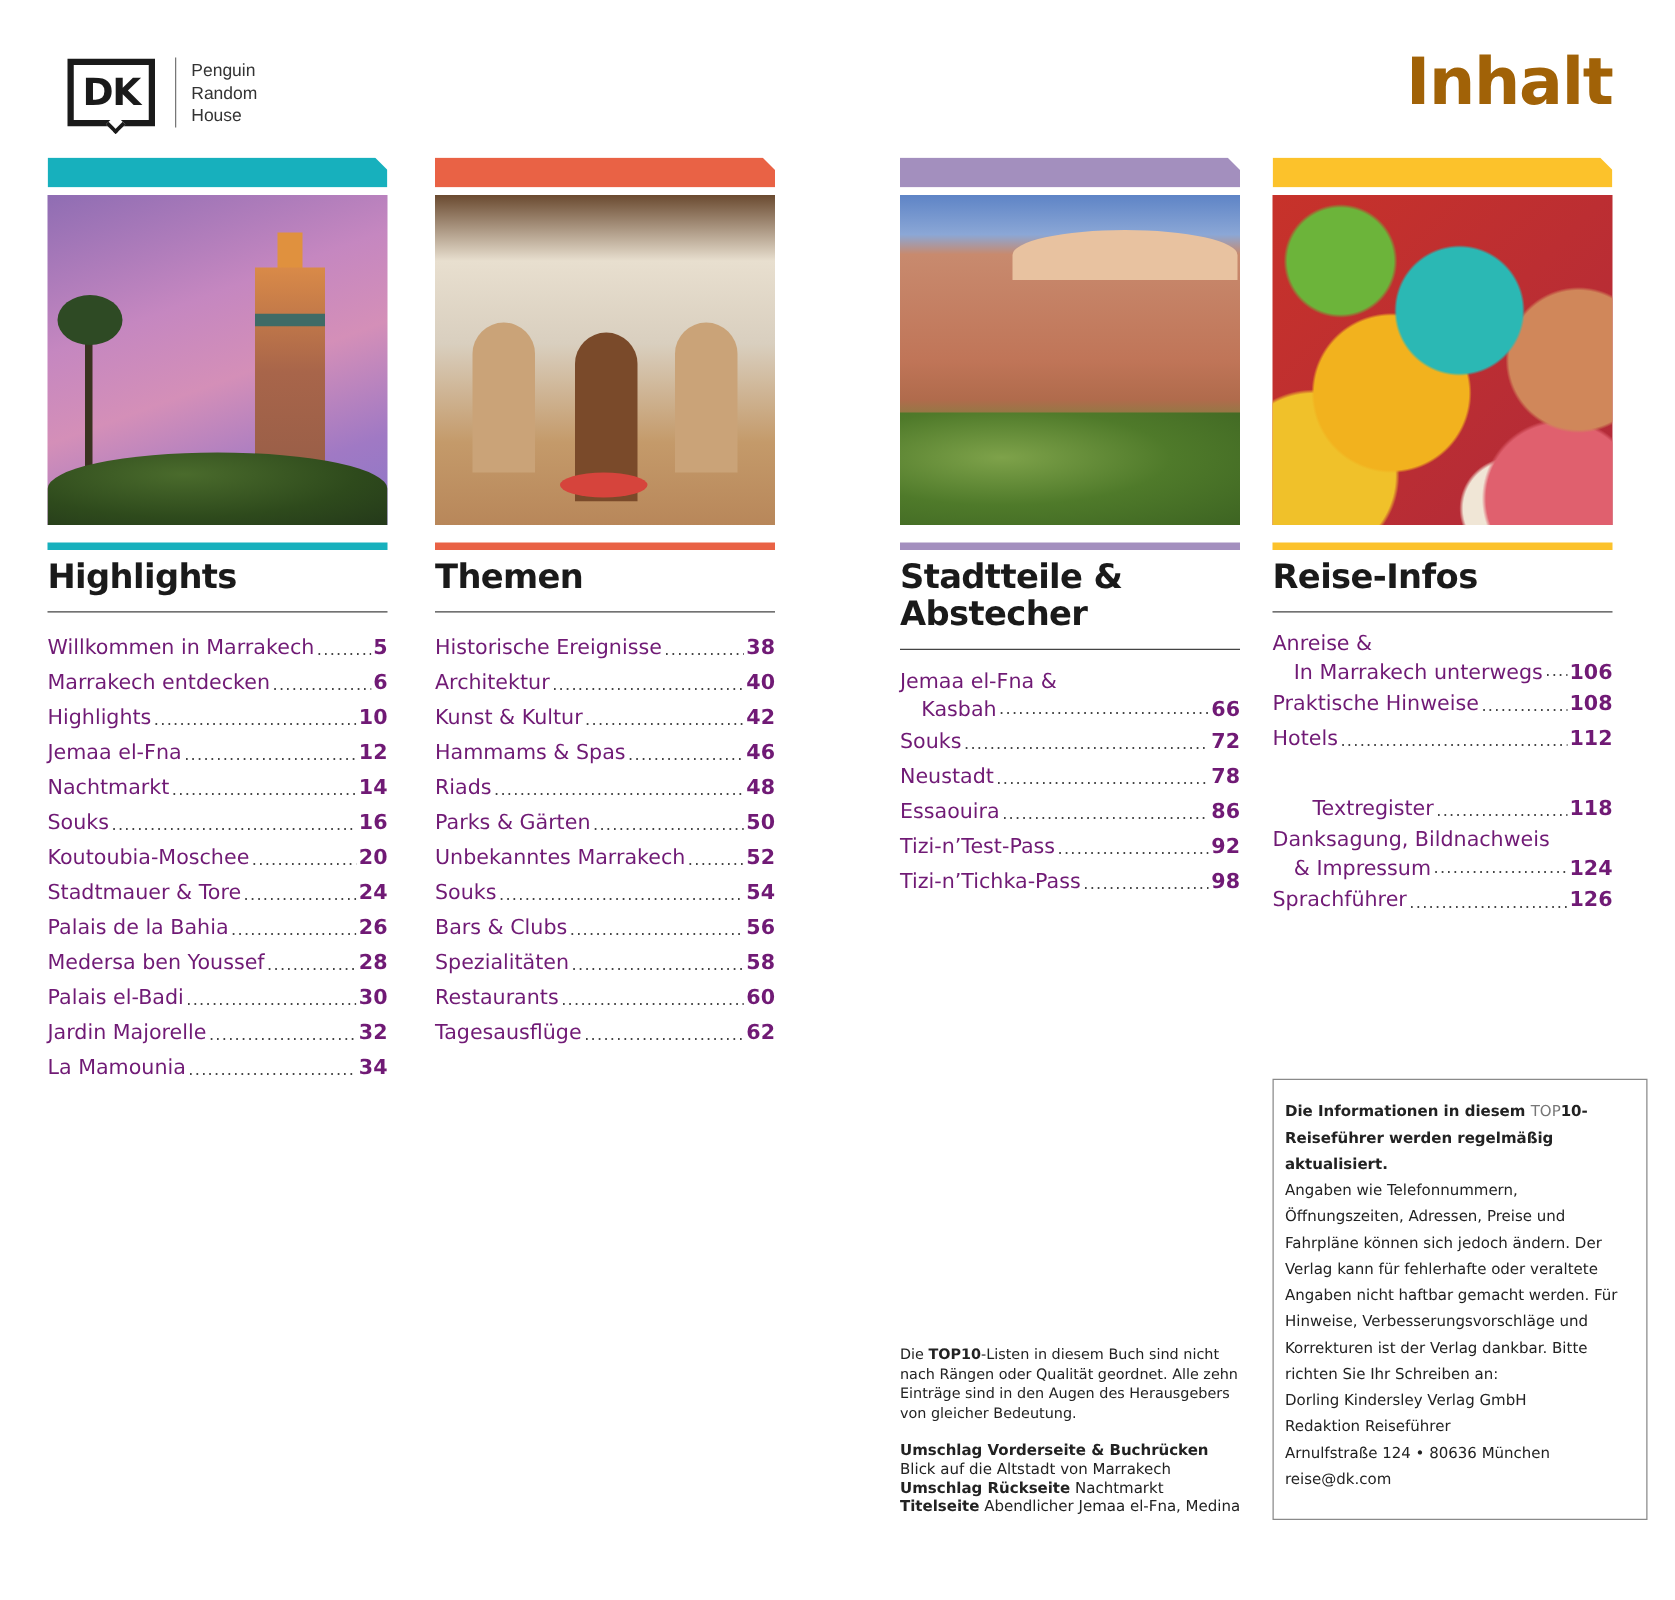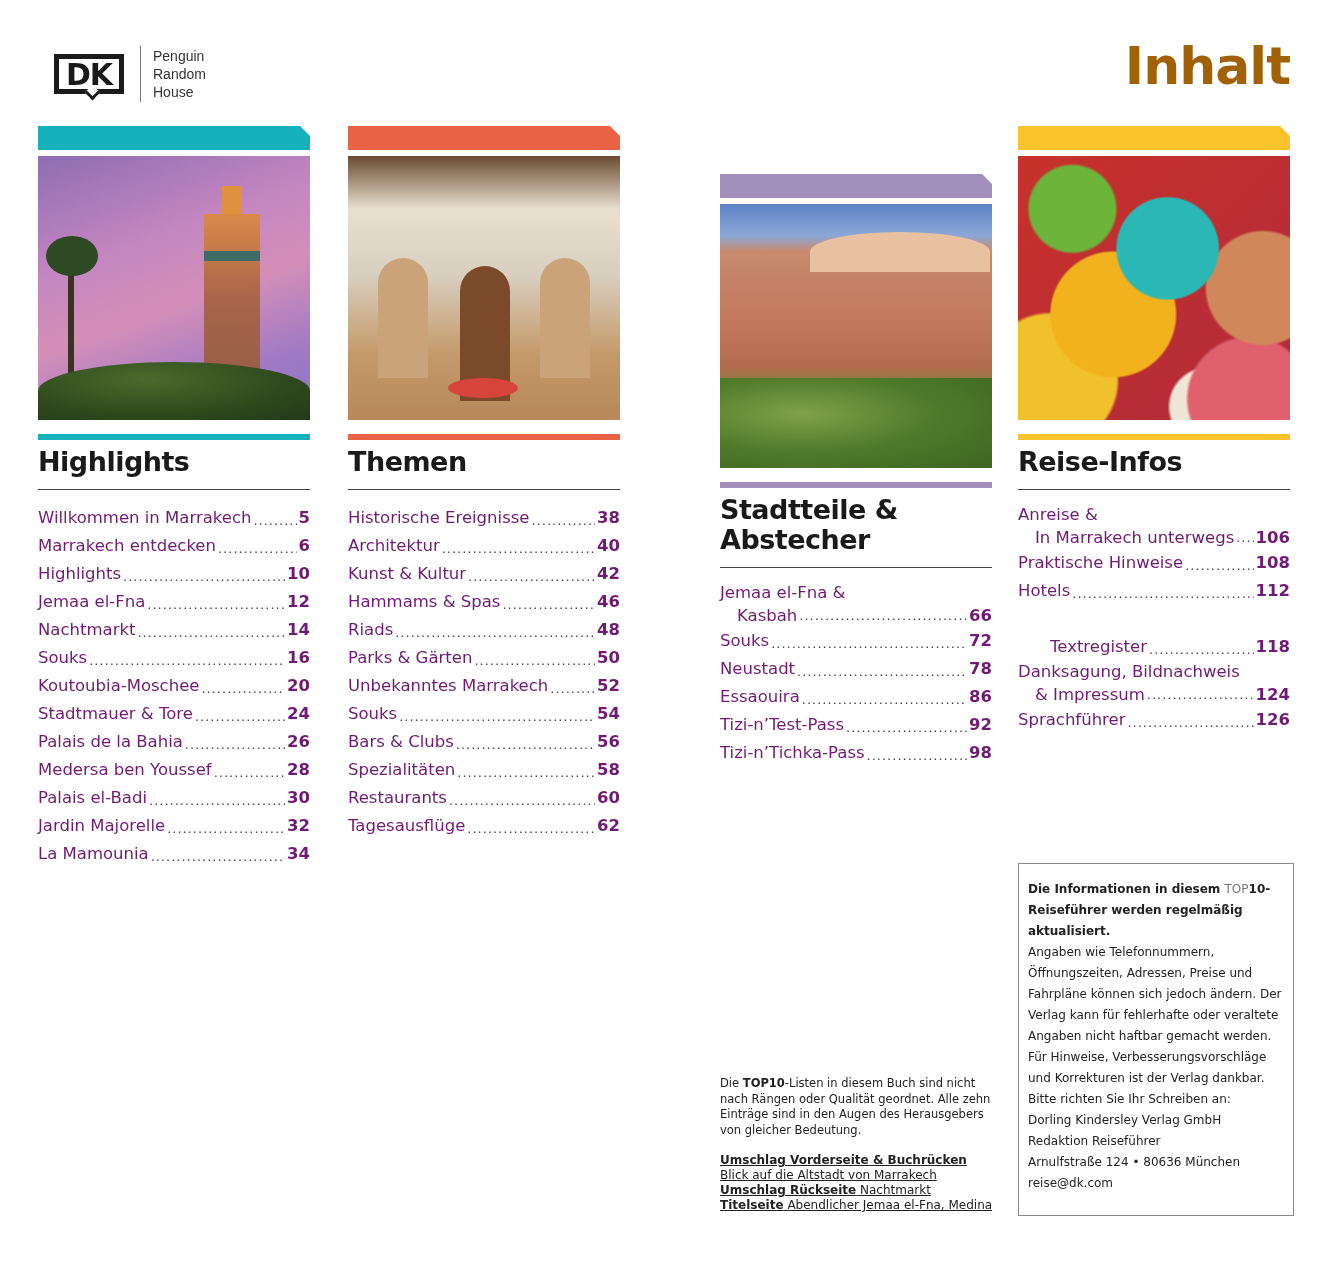--- a/index.html
+++ b/index.html
@@ -1,21 +1,21 @@
 <!DOCTYPE html>
 <html><head>
 <meta charset="utf-8">
 <style>
   * { box-sizing: border-box; margin: 0; padding: 0; }
   html, body { width: 1340px; height: 1280px; background: #ffffff; overflow: hidden; }
   body { position: relative; font-family: "DejaVu Sans", sans-serif; color: #1a1a1a; }
 
   
   .logo { position: absolute; left: 54px; top: 46px; display: flex; align-items: center; }
-  .dk-box { width: 70px; height: 40px; border: 5px solid #1a1a1a; display: flex; align-items: center; justify-content: center;
+  .dk-box { width: 70px; height: 54px; border: 5px solid #1a1a1a; display: flex; align-items: center; justify-content: center;
             font-family: "DejaVu Sans", sans-serif; font-weight: bold; font-size: 30px; letter-spacing: -1px; position: relative; }
   .dk-box::after { content: ""; position: absolute; bottom: -9px; left: 28px; width: 8px; height: 8px; border-left: 3px solid #1a1a1a; border-bottom: 3px solid #1a1a1a; transform: rotate(-45deg); background:#fff; }
   .logo-sep { width: 1px; height: 56px; background: #777; margin: 0 12px 0 16px; }
   .prh { font-family: Liberation Sans, sans-serif; font-size: 14px; line-height: 18px; color: #333; }
 
   .page-title { position: absolute; right: 50px; top: 36px; font-family: "DejaVu Sans", sans-serif; font-weight: bold; font-size: 52px; letter-spacing: -1px; color: #a16207; }
 
   
   .col { position: absolute; top: 126px; width: 272px; }
   .tab { height: 24px; width: 272px; clip-path: polygon(0 0, 262px 0, 272px 10px, 272px 24px, 0 24px); }
@@ -56,24 +56,24 @@
                           radial-gradient(circle at 55% 35%, #2bb8b4 0 22%, transparent 23%),
                           radial-gradient(circle at 35% 60%, #f2b21e 0 26%, transparent 27%),
                           radial-gradient(circle at 90% 50%, #d0875a 0 20%, transparent 21%),
                           radial-gradient(circle at 12% 85%, #f0c12a 0 20%, transparent 21%),
                           radial-gradient(circle at 85% 92%, #e0606e 0 18%, transparent 19%),
                           radial-gradient(circle at 70% 95%, #f0e6d6 0 12%, transparent 13%),
                           linear-gradient(135deg, #c7322a, #b12a3a); }
 
   
   .note-left { position: absolute; left: 720px; top: 1076px; width: 280px; font-size: 11.5px; line-height: 15.5px; color: #222; }
-  .note-left .cap { margin-top: 15px; font-size: 12px; line-height: 15px; text-decoration: underline; }
+  .note-left .cap { margin-top: 15px; font-size: 12px; line-height: 15px; }
   .note-left b { font-weight: bold; }
 
-  .info-box { position: absolute; left: 1018px; top: 863px; width: 276px; height: 353px; border: 1px solid #8a8a8a; padding: 15px 9px 0 9px; font-size: 12px; line-height: 21px; color: #222; }
+  .info-box { position: absolute; left: 1018px; top: 863px; width: 300px; height: 353px; border: 1px solid #8a8a8a; padding: 15px 9px 0 9px; font-size: 12px; line-height: 21px; color: #222; }
   .info-box .head { font-weight: bold; }
   .info-box .top10 { color: #777; font-weight: normal; }
 </style>
 </head>
 <body>
 
 <div class="logo">
   <div class="dk-box">
       <span>DK</span>
     </div>
@@ -237,21 +237,21 @@
         <span class="pg">60</span>
       </li>
     <li>
         <span class="lbl">Tagesausflüge</span>
         <span class="dots"></span>
         <span class="pg">62</span>
       </li>
   </ul>
 </div>
 
-<div class="col" style="left:720px;margin-top:48px;">
+<div class="col" style="left:720px;">
   <div class="tab" style="background:#a38fbe;"></div>
   <div class="photo p-kasbah">
     <div class="hill"></div>
       <div class="bush"></div>
   </div>
   <div class="rule-color" style="background:#a38fbe;"></div>
   <h2 class="section-title">
     <div>Stadtteile &amp;</div>
     <div>Abstecher</div>
   </h2>

